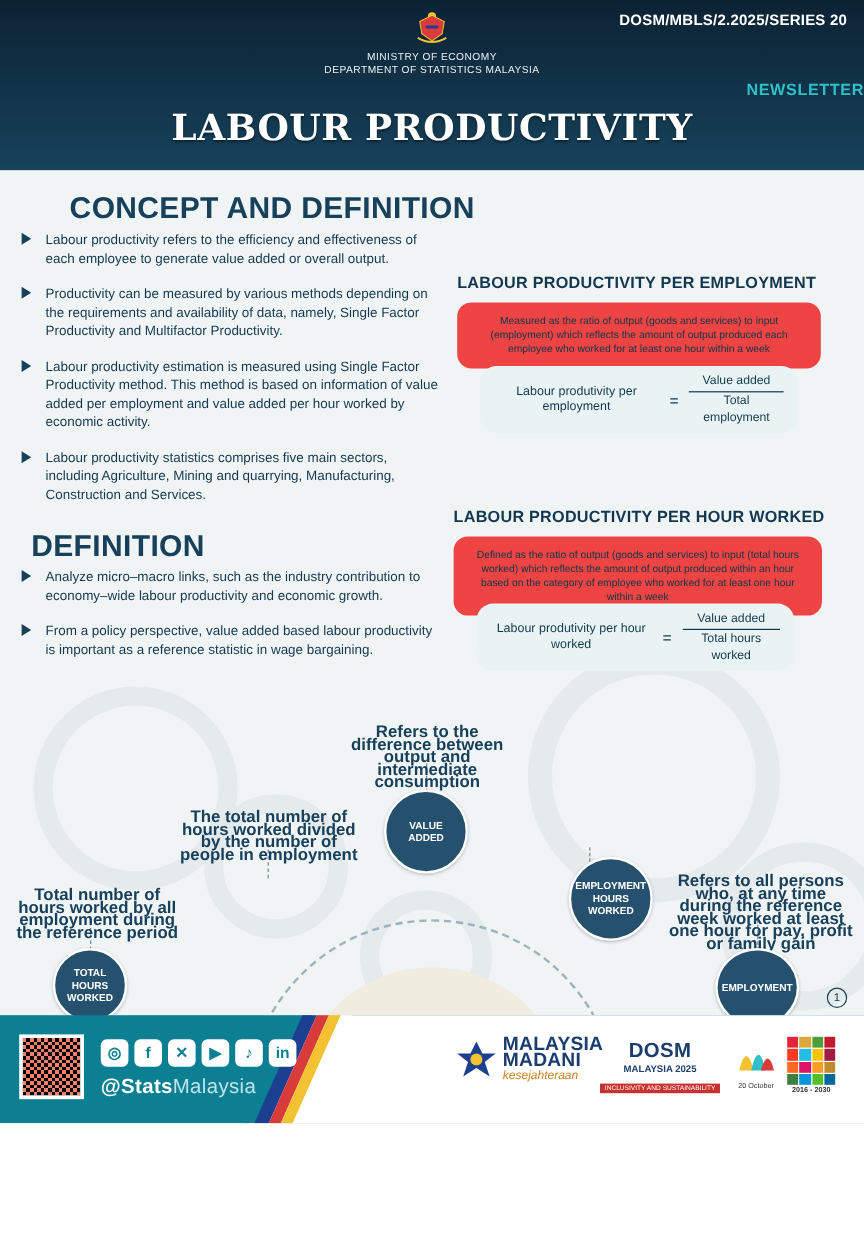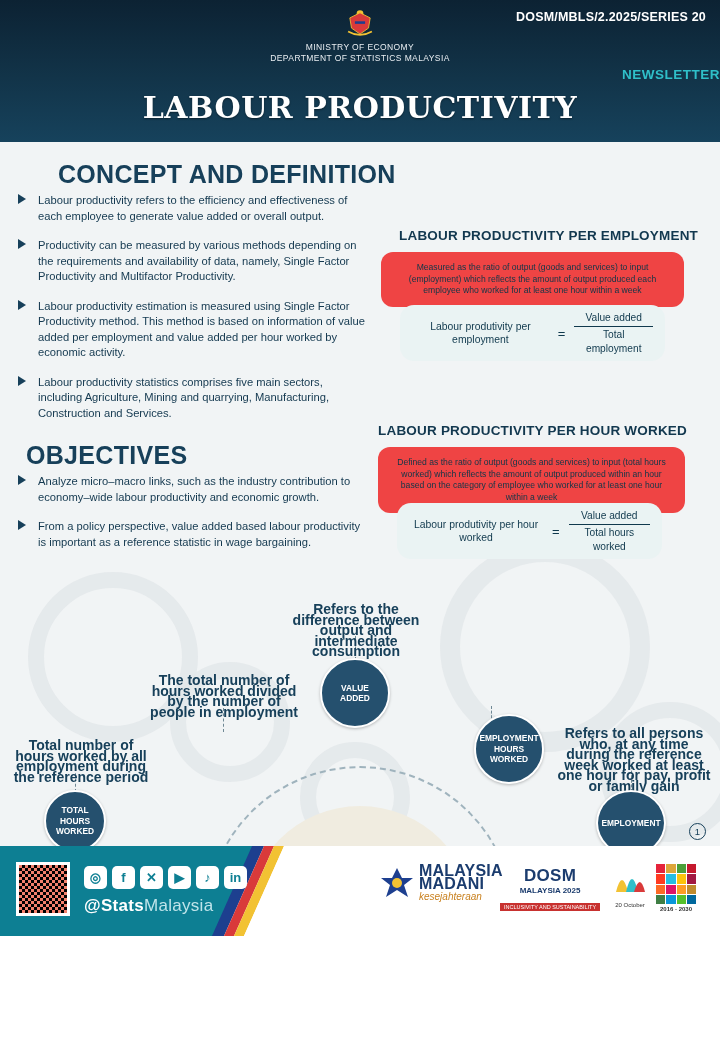--- a/index.html
+++ b/index.html
@@ -87,21 +87,21 @@
     border-left: 8px solid #17405a;
     border-top: 5px solid transparent;
     border-bottom: 5px solid transparent;
   }
 
   
   .formula-head {
     position: absolute; font-size: 13.5px; font-weight: bold; color: #12384f;
     letter-spacing: .2px;
   }
-  #f1-head { left: 399px; top: 228px; }
+  #f1-head { left: 381px; top: 228px; }
   #f2-head { left: 378px; top: 423px; }
 
   .desc-box {
     position: absolute;
     background: #ef4444;
     border-radius: 12px;
     color: #0f3648;
     font-size: 8.6px; line-height: 11.5px; text-align: center;
     padding: 10px 14px;
   }
@@ -273,21 +273,21 @@
   </div>
 
   <div class="sec-title" id="concept-title">CONCEPT AND DEFINITION</div>
   <div class="bullets" id="concept-bullets">
     <div class="bullet"><span class="arrow"></span><span>Labour productivity refers to the efficiency and effectiveness of each employee to generate value added or overall output.</span></div>
     <div class="bullet"><span class="arrow"></span><span>Productivity can be measured by various methods depending on the requirements and availability of data, namely, Single Factor Productivity and Multifactor Productivity.</span></div>
     <div class="bullet"><span class="arrow"></span><span>Labour productivity estimation is measured using Single Factor Productivity method. This method is based on information of value added per employment and value added per hour worked by economic activity.</span></div>
     <div class="bullet"><span class="arrow"></span><span>Labour productivity statistics comprises five main sectors, including Agriculture, Mining and quarrying, Manufacturing, Construction and Services.</span></div>
   </div>
 
-  <div class="sec-title" id="objectives-title">OBJECTIVES</div>
+  <div class="sec-title" id="objectives-title">DEFINITION</div>
   <div class="bullets" id="objectives-bullets">
     <div class="bullet"><span class="arrow"></span><span>Analyze micro–macro links, such as the industry contribution to economy–wide labour productivity and economic growth.</span></div>
     <div class="bullet"><span class="arrow"></span><span>From a policy perspective, value added based labour productivity is important as a reference statistic in wage bargaining.</span></div>
   </div>
 
   <div class="formula-head" id="f1-head">LABOUR PRODUCTIVITY PER EMPLOYMENT</div>
   <div class="desc-box" id="f1-desc">Measured as the ratio of output (goods and services) to input (employment) which reflects the amount of output produced each employee who worked for at least one hour within a week</div>
   <div class="eq-box" id="f1-eq">
     <div class="eq-left">Labour produtivity per employment</div>
     <div class="eq-sign">=</div>

